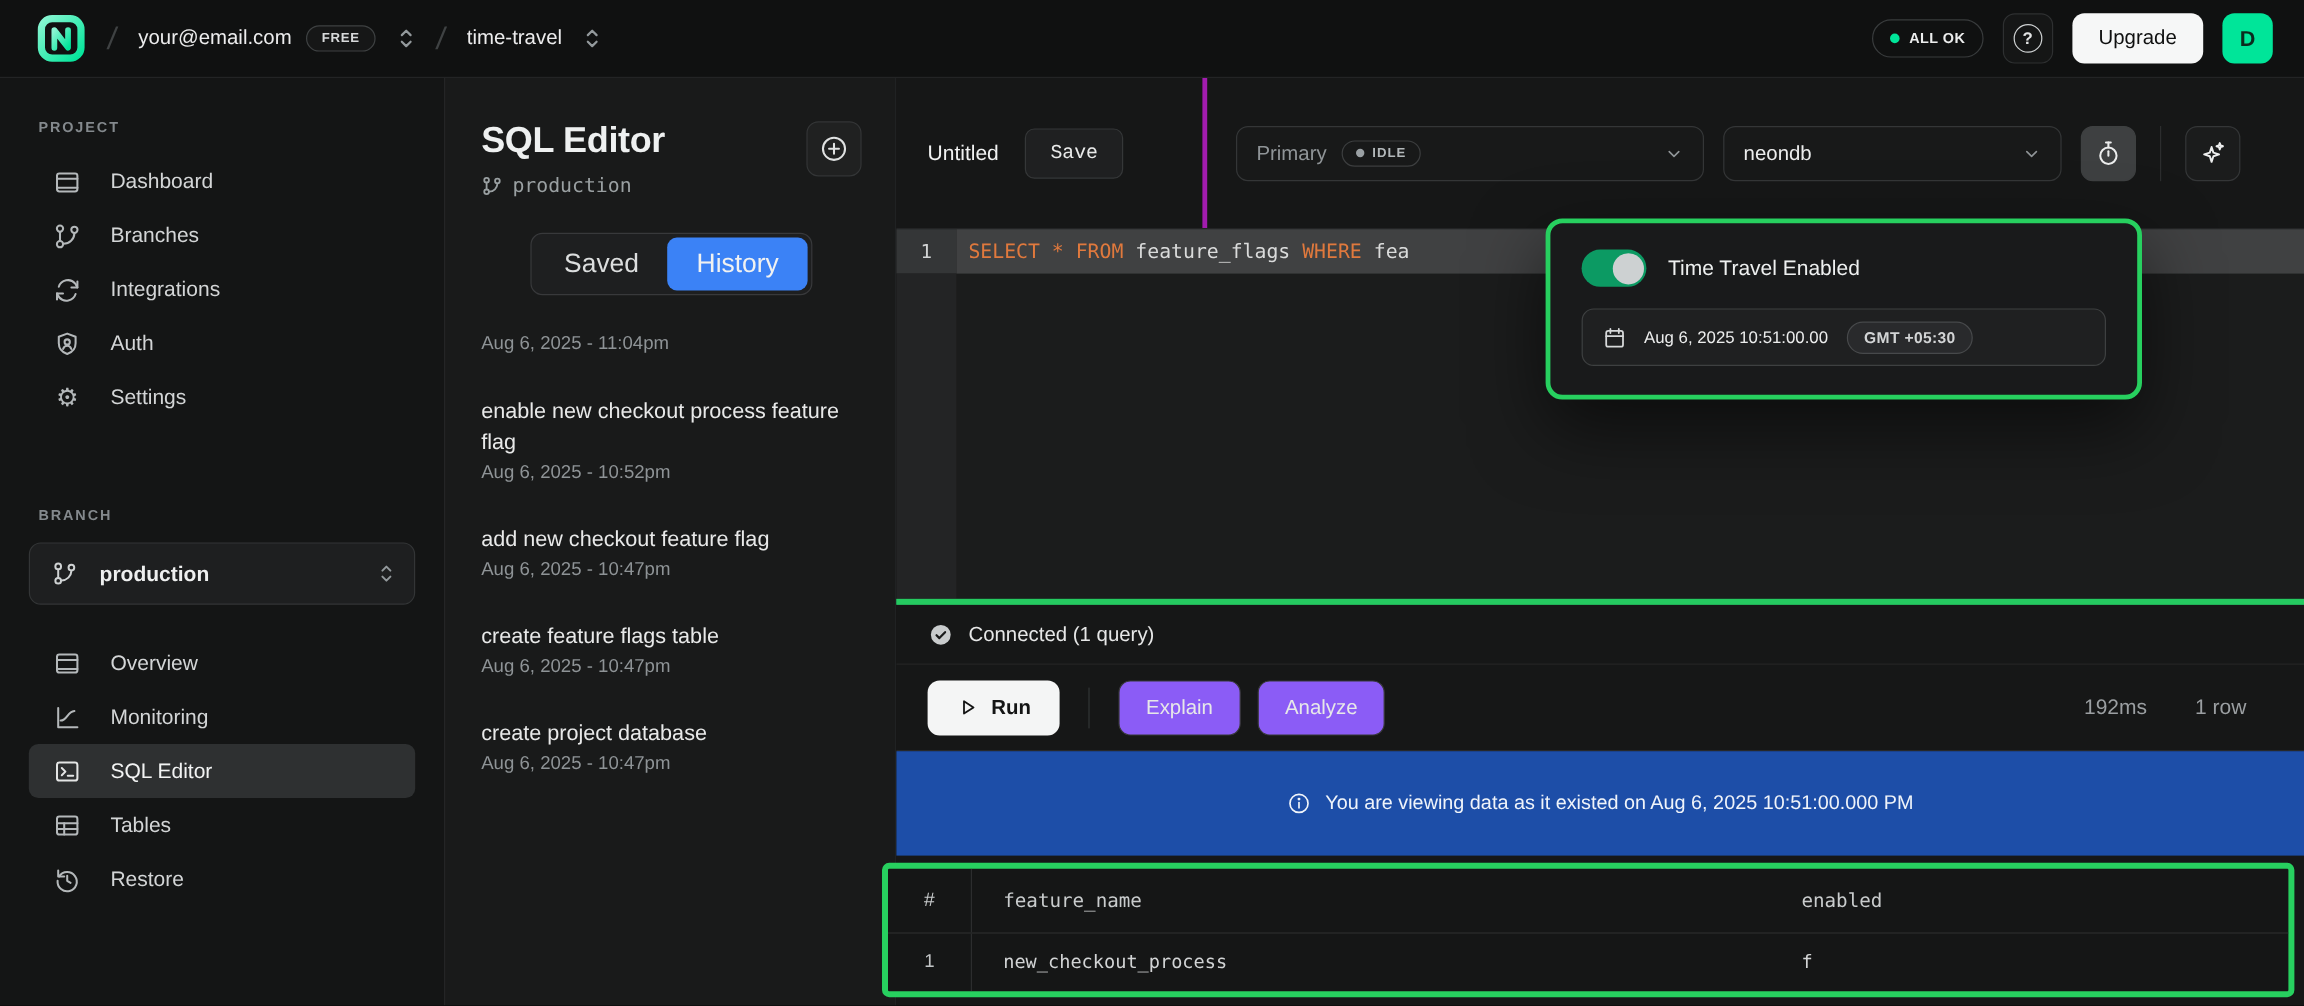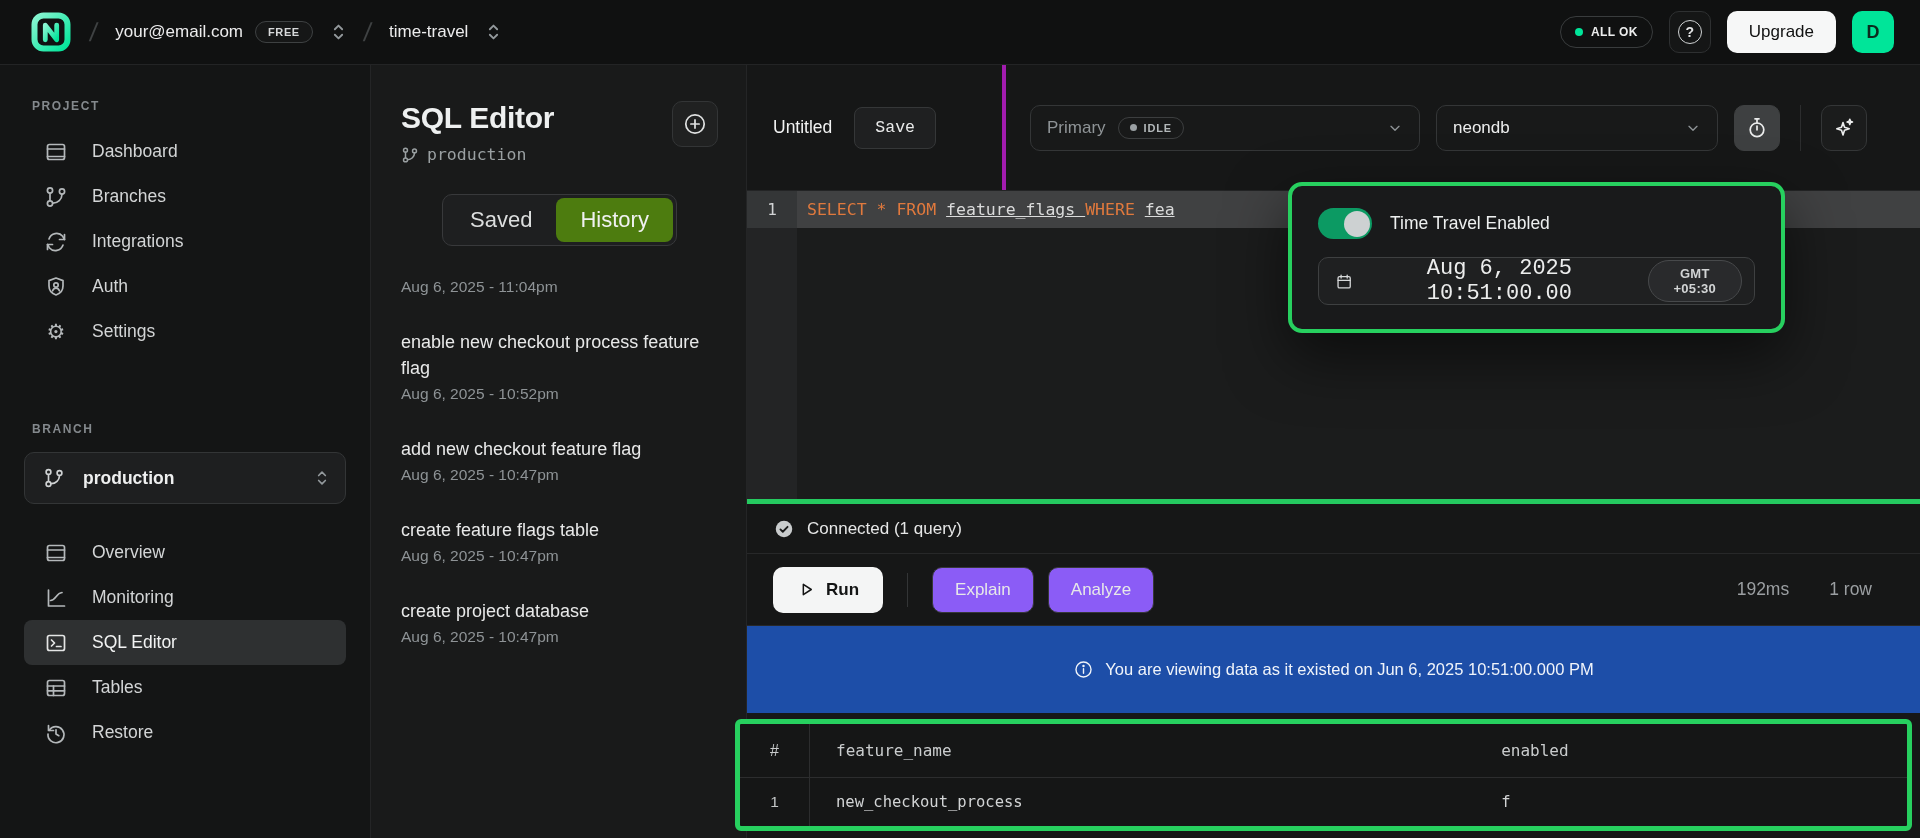--- a/index.html
+++ b/index.html
@@ -43,21 +43,21 @@
 
   
   .histpanel { width:377px; flex:0 0 377px; background:#191a1a; border-left:1px solid #242526; border-right:1px solid #242526; padding:36px 28px 0 30px; overflow:hidden; }
   .hp-head { display:flex; align-items:flex-start; justify-content:space-between; }
   .hp-title { font-size:30px; font-weight:700; letter-spacing:-.3px; color:#eef0f0; }
   .hp-branch { display:flex; align-items:center; gap:8px; margin-top:10px; color:#9aa0a2; }
   .hp-branch span { font-family:"DejaVu Sans Mono", monospace; font-size:16.5px; }
   .newquery-btn { width:46px; height:46px; border-radius:10px; border:1px solid #333536; background:#202121; color:#dfe1e1; display:flex; align-items:center; justify-content:center; cursor:pointer; }
   .tabs { margin:30px auto 0 auto; width:max-content; display:flex; background:#1e1f20; border:1px solid #38393b; border-radius:10px; padding:3px; }
   .tab { border:none; background:transparent; color:#dcdede; font-size:22px; font-family:inherit; padding:9px 24px; border-radius:8px; cursor:pointer; }
-  .tab.active { background:#4d7c0f; color:#f0f1f1; }
+  .tab.active { background:#3b82f6; color:#f0f1f1; }
   .hist-list { margin-top:32px; }
   .hist-item { margin-bottom:33px; cursor:pointer; }
   .hi-title { width:302px; font-size:18px; line-height:1.45; color:#e8e9e9; word-break:break-all; }
   .hi-date { margin-top:4px; font-size:15.5px; color:#8e9396; }
 
   
   .main { flex:1; display:flex; flex-direction:column; background:#161717; min-width:0; }
   .toolbar { height:126px; flex:0 0 126px; display:flex; border-bottom:1px solid #232425; }
   .tb-tab { width:259px; flex:0 0 259px; border-right:4px solid #a21caf; display:flex; align-items:center; padding:0 0 0 26px; gap:22px; }
   .untitled { font-size:17.5px; color:#f1f2f2; }
@@ -75,30 +75,30 @@
   .iconbtn { width:46px; height:46px; border-radius:10px; border:1px solid #343637; background:#1b1c1c; color:#e4e6e6; display:flex; align-items:center; justify-content:center; cursor:pointer; }
   .iconbtn.active { background:#3e4041; border-color:#3e4041; }
   .vsep { width:1px; height:46px; background:#2c2d2e; margin:0 4px; }
 
   
   .editor { position:relative; height:308px; flex:0 0 308px; background:#1b1c1c; }
   .codeline { display:flex; height:37px; }
   .gutter { width:50px; flex:0 0 50px; background:#343637; color:#d2d4d5; font-family:"DejaVu Sans Mono", monospace; font-size:16px; display:flex; align-items:center; justify-content:center; }
   .code { flex:1; background:#404142; display:flex; align-items:center; padding-left:10px; font-family:"DejaVu Sans Mono", monospace; font-size:16.5px; white-space:pre; }
   .kw { color:#e0793d; }
-  .tx { color:#dadbdb;text-decoration:underline; }
+  .tx { color:#dadbdb; }
   .gutter-strip { position:absolute; left:0; top:37px; bottom:0; width:50px; background:#232425; }
 
   .tt-popup { position:absolute; top:-9px; left:541px; width:497px; background:#191a1b; border:4px solid #27d05f; border-radius:14px; padding:22px 26px 24px 26px; box-shadow:0 24px 60px rgba(0,0,0,.55); z-index:5; }
   .tt-toggle-row { display:flex; align-items:center; gap:18px; }
   .toggle { width:54px; height:31px; border-radius:999px; background:#0c9a63; position:relative; cursor:pointer; flex:0 0 54px; }
   .toggle .knob { position:absolute; top:2.5px; right:2.5px; width:26px; height:26px; border-radius:50%; background:#cdd1d2; }
   .tt-label { font-size:17.5px; color:#eef0f0; }
   .tt-date { margin-top:18px; width:100%; height:48px; border-radius:10px; border:1px solid #3e4041; background:#1f2021; display:flex; align-items:center; gap:14px; padding:0 12px 0 16px; cursor:pointer; font-family:inherit; }
-  .tt-ts { font-size:22px; color:#eceded;font-family:Liberation Mono, monospace; }
+  .tt-ts { font-size:14px; color:#eceded; }
   .gmt-pill { margin-left:2px; border:1px solid #47494b; background:#292a2c; border-radius:999px; padding:5px 13px; font-size:13px; font-weight:700; color:#d2d4d5; letter-spacing:.3px; }
 
   .green-divider { height:5px; flex:0 0 5px; background:#1ea567; cursor:row-resize; }
   .green-divider .inner { height:100%; background:#27d05f; opacity:.85; }
 
   
   .connbar { height:50px; flex:0 0 50px; display:flex; align-items:center; gap:12px; padding:0 26px; border-bottom:1px solid #272829; background:#161717; }
   .connbar span { font-size:17px; color:#e6e7e7; }
   .actions { height:72px; flex:0 0 72px; display:flex; align-items:center; gap:14px; padding:0 48px 0 26px; border-bottom:1px solid #272829; background:#161717; }
   .run-btn { height:46px; padding:0 24px; border:none; border-radius:10px; background:#f4f5f5; color:#141515; font-size:17px; font-weight:600; font-family:inherit; display:flex; align-items:center; gap:10px; cursor:pointer; }
@@ -423,21 +423,21 @@
         <span class="meta">1 row</span>
       </div>
 
       <div class="results">
         <div class="banner">
           <svg class="icon" width="21" height="21" viewBox="0 0 24 24" fill="none" stroke="#f0f4fa" stroke-width="1.6" stroke-linecap="round">
               <circle cx="12" cy="12" r="8.6"></circle>
               <path d="M12 11.2v5"></path>
               <circle cx="12" cy="7.9" r="0.6" fill="#f0f4fa"></circle>
             </svg>
-          <span>You are viewing data as it existed on Jun 6, 2025 10:51:00.000 PM</span>
+          <span>You are viewing data as it existed on Aug 6, 2025 10:51:00.000 PM</span>
         </div>
 
         <div class="rtable">
           <div class="tr head">
             <div class="cell idx">#</div>
             <div class="cell">feature_name</div>
             <div class="cell">enabled</div>
           </div>
           <div class="tr row">
             <div class="cell idx">1</div>

